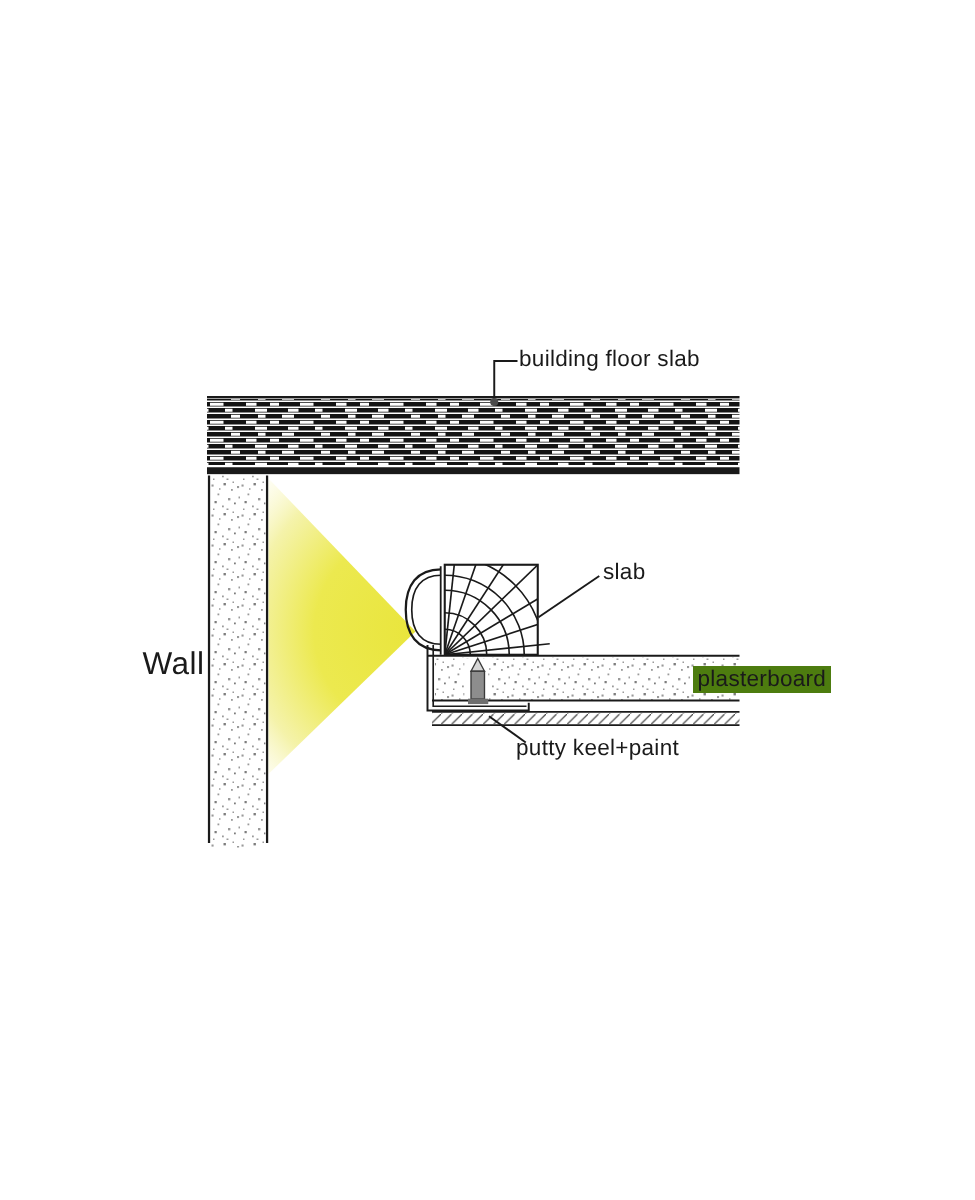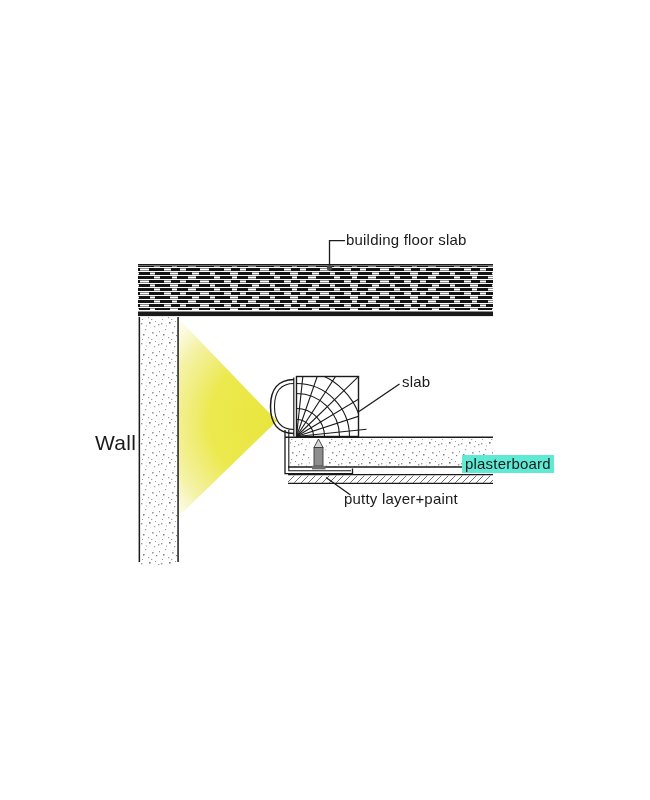--- a/index.html
+++ b/index.html
@@ -14,21 +14,21 @@
   .stage svg{position:absolute;left:0;top:0;}
   .lbl{
     position:absolute;
     font-size:15px;
     line-height:1.05;
     color:var(--line,#1a1a1a);
     white-space:nowrap;
     letter-spacing:.2px;
   }
   .lbl-wall{font-size:21px;letter-spacing:.3px;}
-  .lbl-plasterboard{background:#5eead4;padding:1px 3px;margin-top:11px;}
+  .lbl-plasterboard{background:#4d7c0f;padding:1px 3px;}
   
   .ln{stroke:var(--line,#1a1a1a);fill:none;}
   .ink{fill:var(--line,#1a1a1a);}
   .fill-slab{fill:var(--slab-fill,#141414);}
   .dot{fill:var(--stipple-dot,#9a9a9a);}
   .dotd{fill:#7d7d7d;}
   .g0{stop-color:var(--glow-core,#e9e53c);}
   .g1{stop-color:var(--glow-mid,#ece94f);}
   .g2{stop-color:var(--glow-soft,#f4f2a6);}
   .screw-shaft{fill:var(--screw-shaft,#8d8d8d);stroke:#3a3a3a;stroke-width:.9;}
@@ -166,14 +166,14 @@
   </svg>
 
   <div class="lbl" style="left:346px;top:232px;">building floor slab</div>
 
   <div class="lbl lbl-wall" style="left:95px;top:408px;margin-top:24px;">Wall</div>
 
   <div class="lbl" style="left:402px;top:374px;">slab</div>
 
   <div class="lbl lbl-plasterboard" style="left:462px;top:444px;">plasterboard</div>
 
-  <div class="lbl" style="left:344px;top:491px;">putty layer+paint</div>
+  <div class="lbl" style="left:344px;top:491px;">putty keel+paint</div>
 </div>
 
 </body></html>

